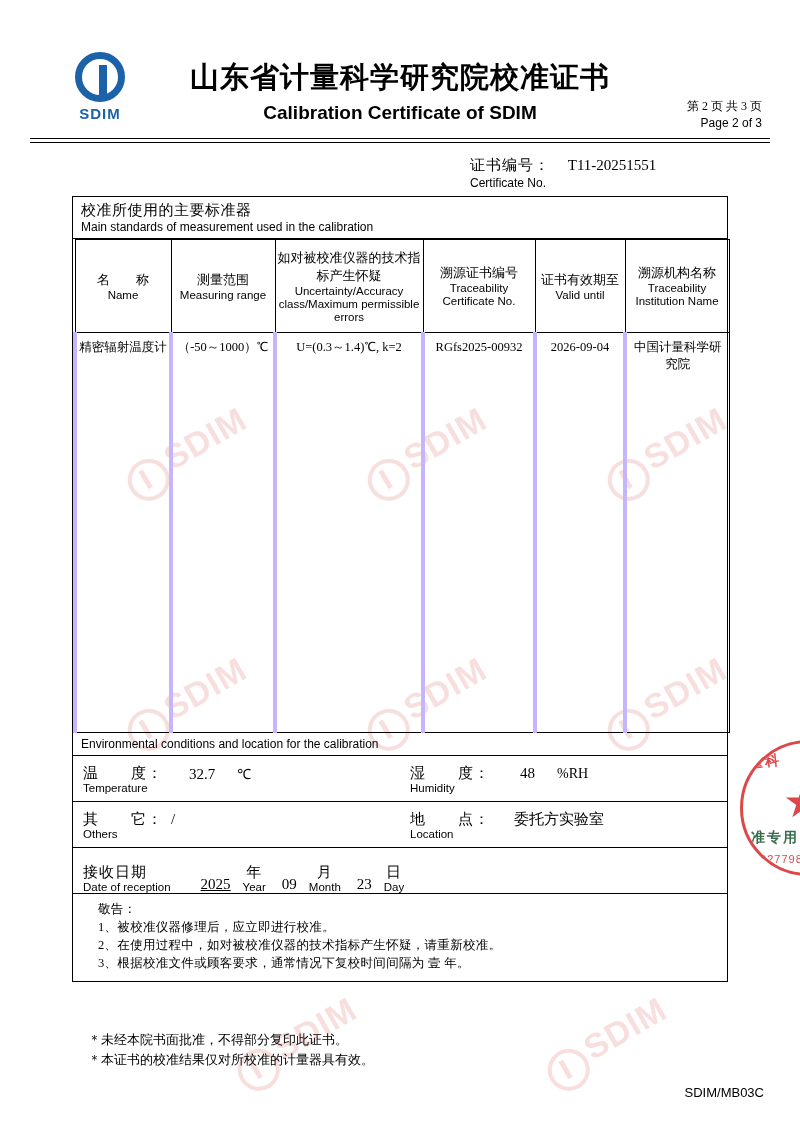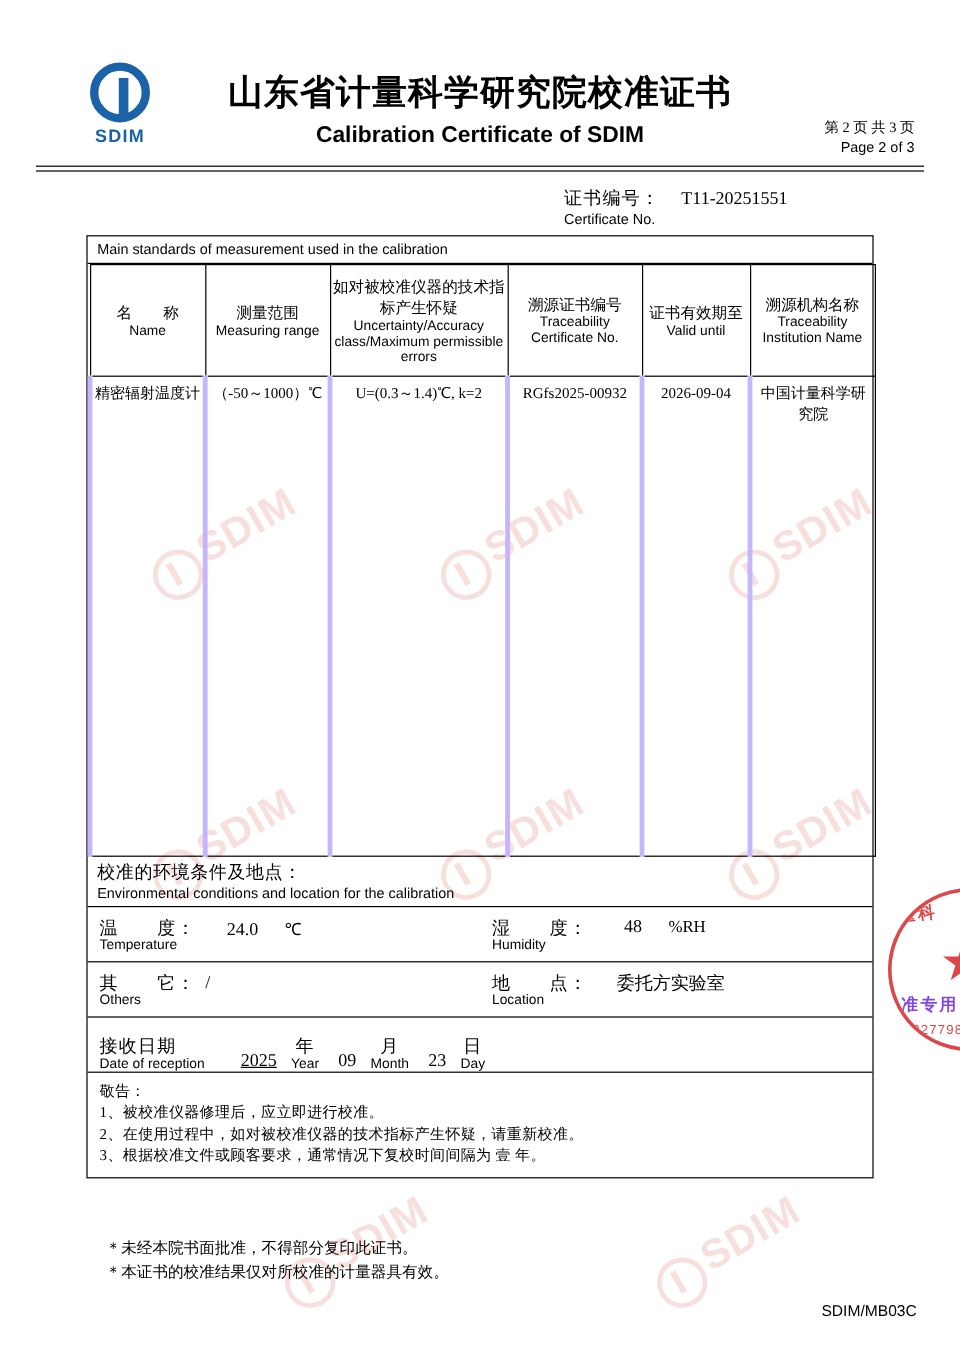--- a/index.html
+++ b/index.html
@@ -242,21 +242,21 @@
     padding-left: 10px;
     box-sizing: border-box;
     display: flex;
     align-items: flex-end;
   }
   .notes {
     padding: 6px 10px 9px 10px;
     font-size: 12.5px;
     line-height: 18px;
   }
-  .notes .t { letter-spacing: .3px; }
+  .notes .t { letter-spacing: .3px; margin-left: 15px; }
 
   
   .footnotes {
     position: absolute;
     left: 88px; top: 1030px;
     font-size: 13px;
     line-height: 20px;
     z-index: 3;
   }
   .docid {
@@ -291,21 +291,21 @@
     font-size: 14px;
     color: #d6272b;
     font-weight: bold;
     letter-spacing: 2px;
     transform: rotate(-6deg);
   }
   .stamp .txt-bottom {
     position: absolute;
     bottom: 26px; left: 8px;
     font-size: 14px;
-    color: #6d28d9;
+    color: #14532d;
     font-weight: bold;
     letter-spacing: 2px;
   }
   .stamp .txt-num {
     position: absolute;
     bottom: 8px; left: 10px;
     font-size: 11px;
     color: #d6272b;
     font-family: "Liberation Sans", sans-serif;
     letter-spacing: 1px;
@@ -342,20 +342,21 @@
   <div class="line1">
     <span class="label-cn">证书编号：</span>
     <span class="value">T11-20251551</span>
   </div>
   <div class="line2">Certificate No.</div>
 </div>
 
 <div class="frame">
 
   <div class="band">
+    <div class="cn">校准所使用的主要标准器</div>
     <div class="en">Main standards of measurement used in the calibration</div>
   </div>
 
   <table class="std">
     <colgroup>
         <col class="c1">
         <col class="c2">
         <col class="c3">
         <col class="c4">
         <col class="c5">
@@ -395,32 +396,31 @@
         <td class="body">（-50～1000）℃</td>
         <td class="body">U=(0.3～1.4)℃, k=2</td>
         <td class="body">RGfs2025-00932</td>
         <td class="body">2026-09-04</td>
         <td class="body">中国计量科学研究院</td>
       </tr>
     </tbody>
   </table>
 
   <div class="band">
-    <div class="cn">校准的环境条件及地点：</div>
     <div class="en">Environmental conditions and location for the calibration</div>
   </div>
 
   <div class="env-rows">
     <div class="env-row">
       <div class="half">
         <span class="inline">
           <span class="lbl-cn">温　　度：</span>
           <span class="lbl-en">Temperature</span>
         </span>
-        <span class="val" style="margin-left:22px;">24.0</span>
+        <span class="val" style="margin-left:22px;">32.7</span>
         <span class="unit" style="margin-left:18px;">℃</span>
       </div>
       <div class="half">
         <span class="inline">
           <span class="lbl-cn">湿　　度：</span>
           <span class="lbl-en">Humidity</span>
         </span>
         <span class="val" style="margin-left:26px;">48</span>
         <span class="unit" style="margin-left:18px;">%RH</span>
       </div>

